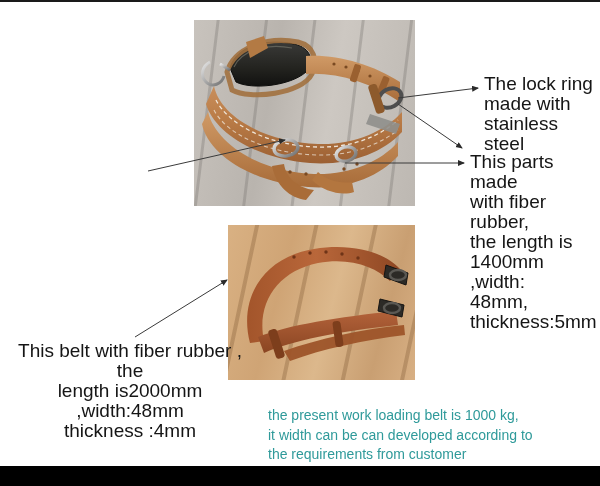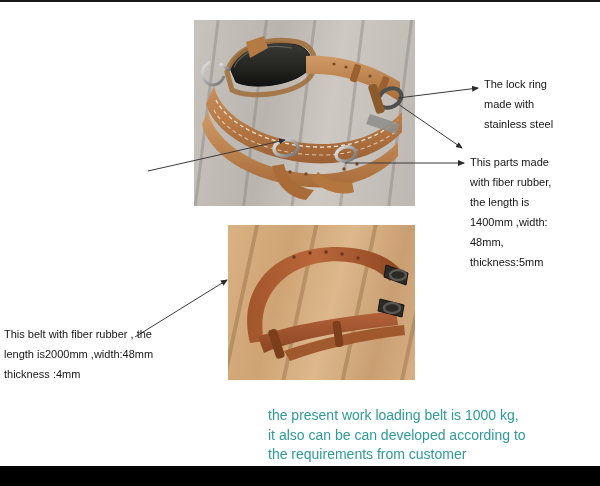--- a/index.html
+++ b/index.html
@@ -71,28 +71,28 @@
         rgba(110,72,36,0.00) 58px),
       linear-gradient(105deg, #d9b183 0%, #cfa475 30%, #dcb88c 55%, #c99f72 80%, #d8b084 100%);
   }
 
   
   .photo svg { position: absolute; inset: 0; display: block; }
 
   
   .callout {
     position: absolute;
-    font-size: 11px;
+    font-size: 19px;
     line-height: 20px;
     color: #151515;
     font-family: "Liberation Sans", sans-serif;
     white-space: pre-line;
   }
   .callout-left-top   { left: 52px;  top: 172px; width: 160px; }
-  .callout-left-bottom{ left: 4px;   top: 324px; width: 252px; }
+  .callout-left-bottom{ left: 4px;   top: 341px; width: 252px; text-align: center; }
   .callout-right-top  { left: 484px; top: 74px;  width: 116px; }
   .callout-right-bottom{ left: 470px; top: 152px; width: 132px; }
 
   .note-teal {
     position: absolute;
     left: 268px; top: 406px;
     width: 330px;
     font-size: 14px;
     line-height: 19.5px;
     color: #2f9a9a;
@@ -266,17 +266,17 @@
 stainless steel</div>
 
   <div class="callout callout-right-bottom">This parts  made
 with fiber rubber,
 the length is
 1400mm ,width:
 48mm,
 thickness:5mm</div>
 
   <div class="note-teal">the present work loading belt is 1000 kg,
-it also can be can developed according to
+it width can be can developed according to
 the requirements from customer</div>
 
   <div class="bottom-bar"></div>
 </div>
 
 </body></html>

